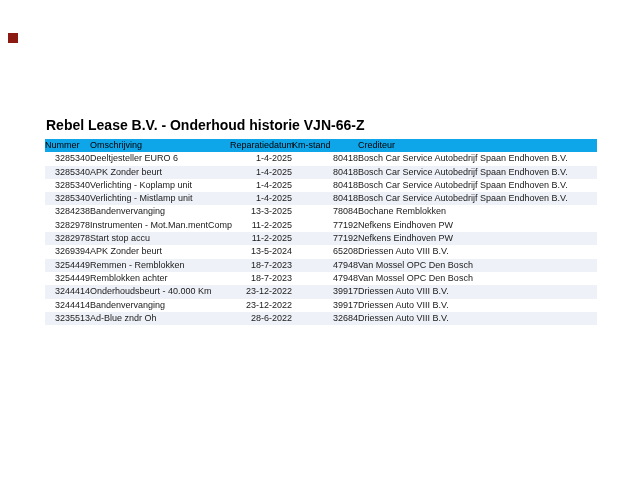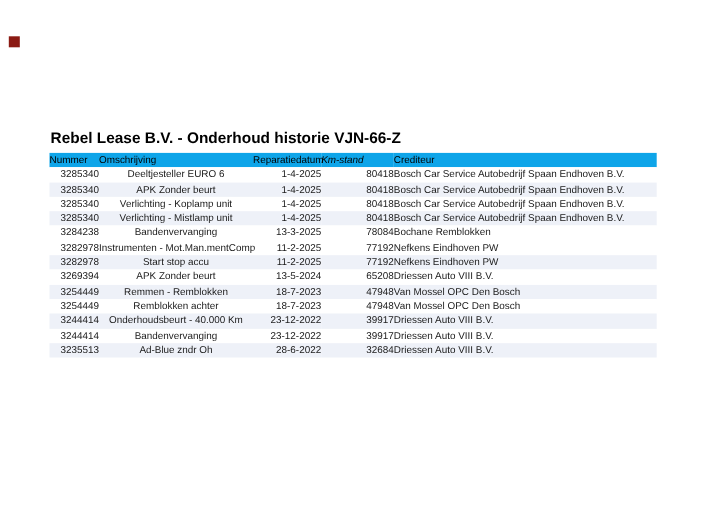--- a/index.html
+++ b/index.html
@@ -50,25 +50,25 @@
 
   .c1 { width: 45px; }
   .c2 { width: 140px; }
   .c3 { width: 62px; }
   .c4 { width: 66px; }
   .c5 { width: 239px; }
 
   th.h1 { padding-left: 9px; }
   th.h2 { padding-left: 5px; }
   th.h3 { padding-left: 0; }
-  th.h4 { padding-left: 14px; font-style: italic; }
+  th.h4 { padding-left: 14px; }
   th.h5 { padding-left: 9px; }
 
   td.v1 { text-align: right; padding-right: 7px; margin-top: 40px; }
-  td.v2 { text-align: center;  padding-left: 5px; }
+  td.v2 { text-align: left;  padding-left: 5px; }
   td.v3 { text-align: right; padding-right: 1px; }
   td.v4 { text-align: right; padding-right: 1px; }
   td.v5 { text-align: left;  padding-left: 9px; }
 </style>
 </head>
 <body>
 
 <div class="red-marker"></div>
 
 <div class="page-title">Rebel Lease B.V. - Onderhoud historie VJN-66-Z</div>

